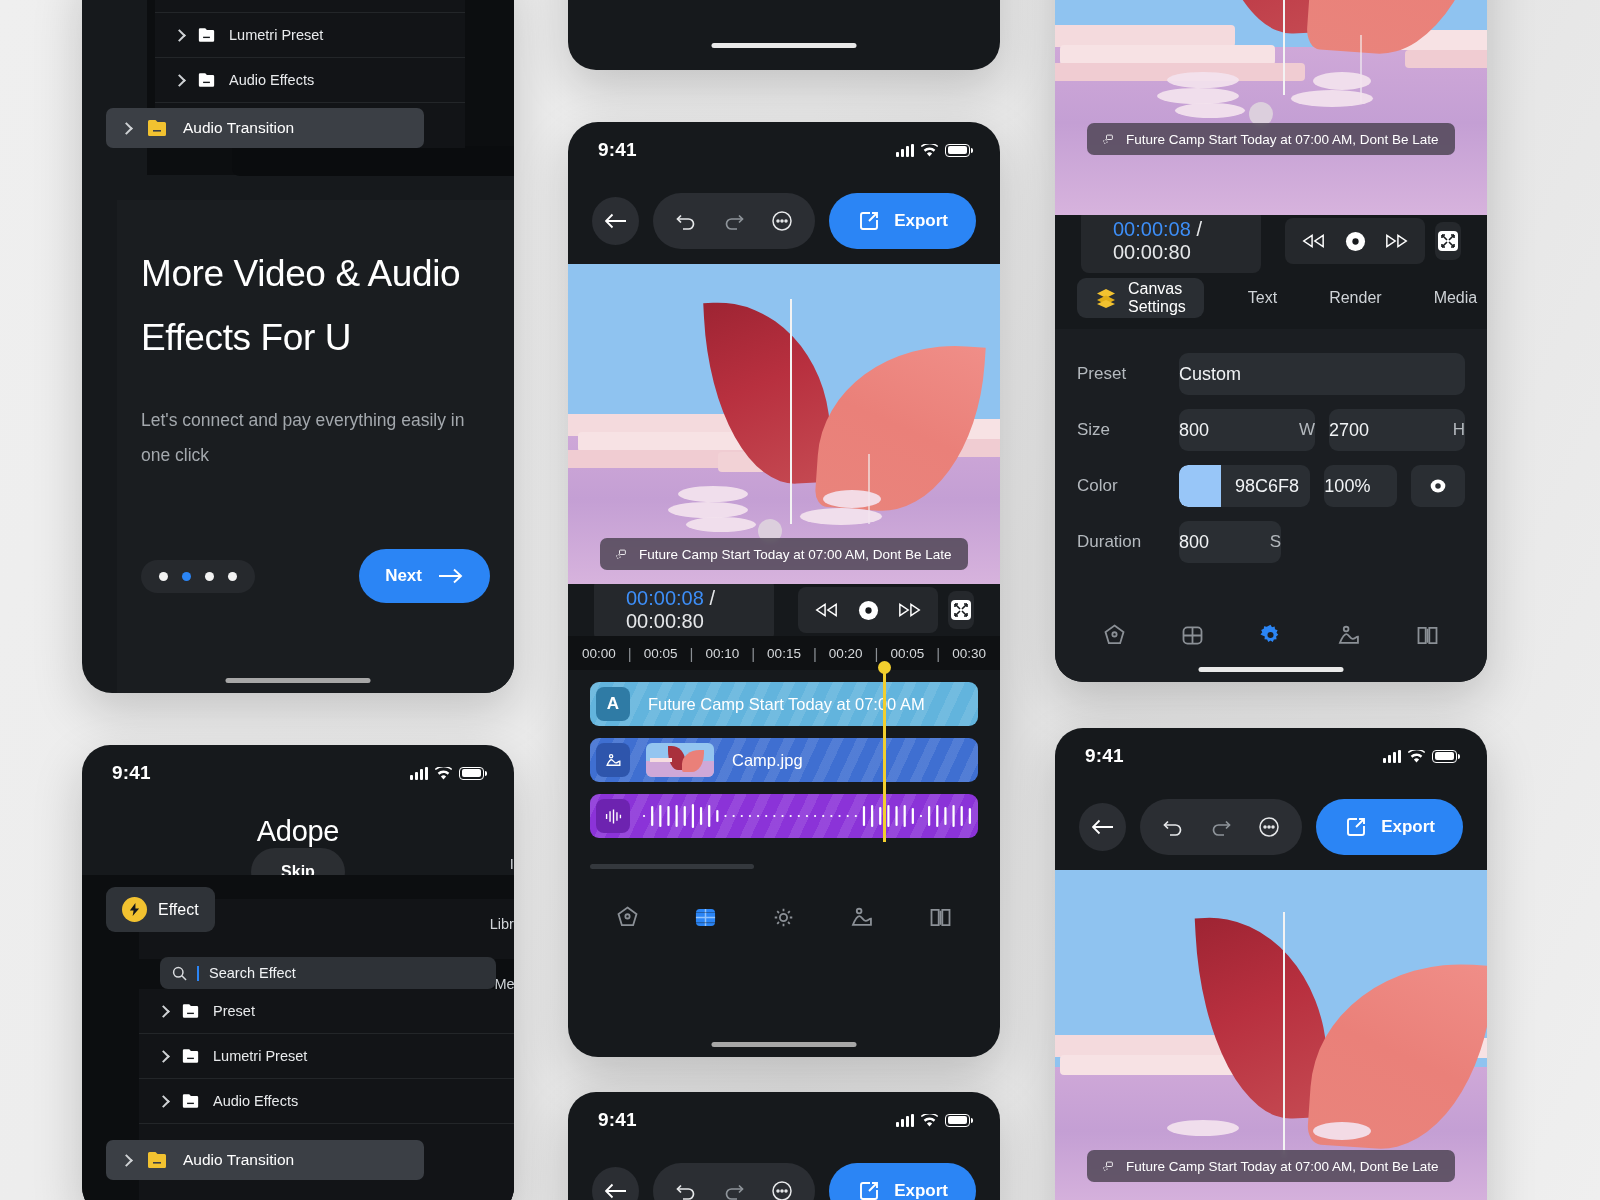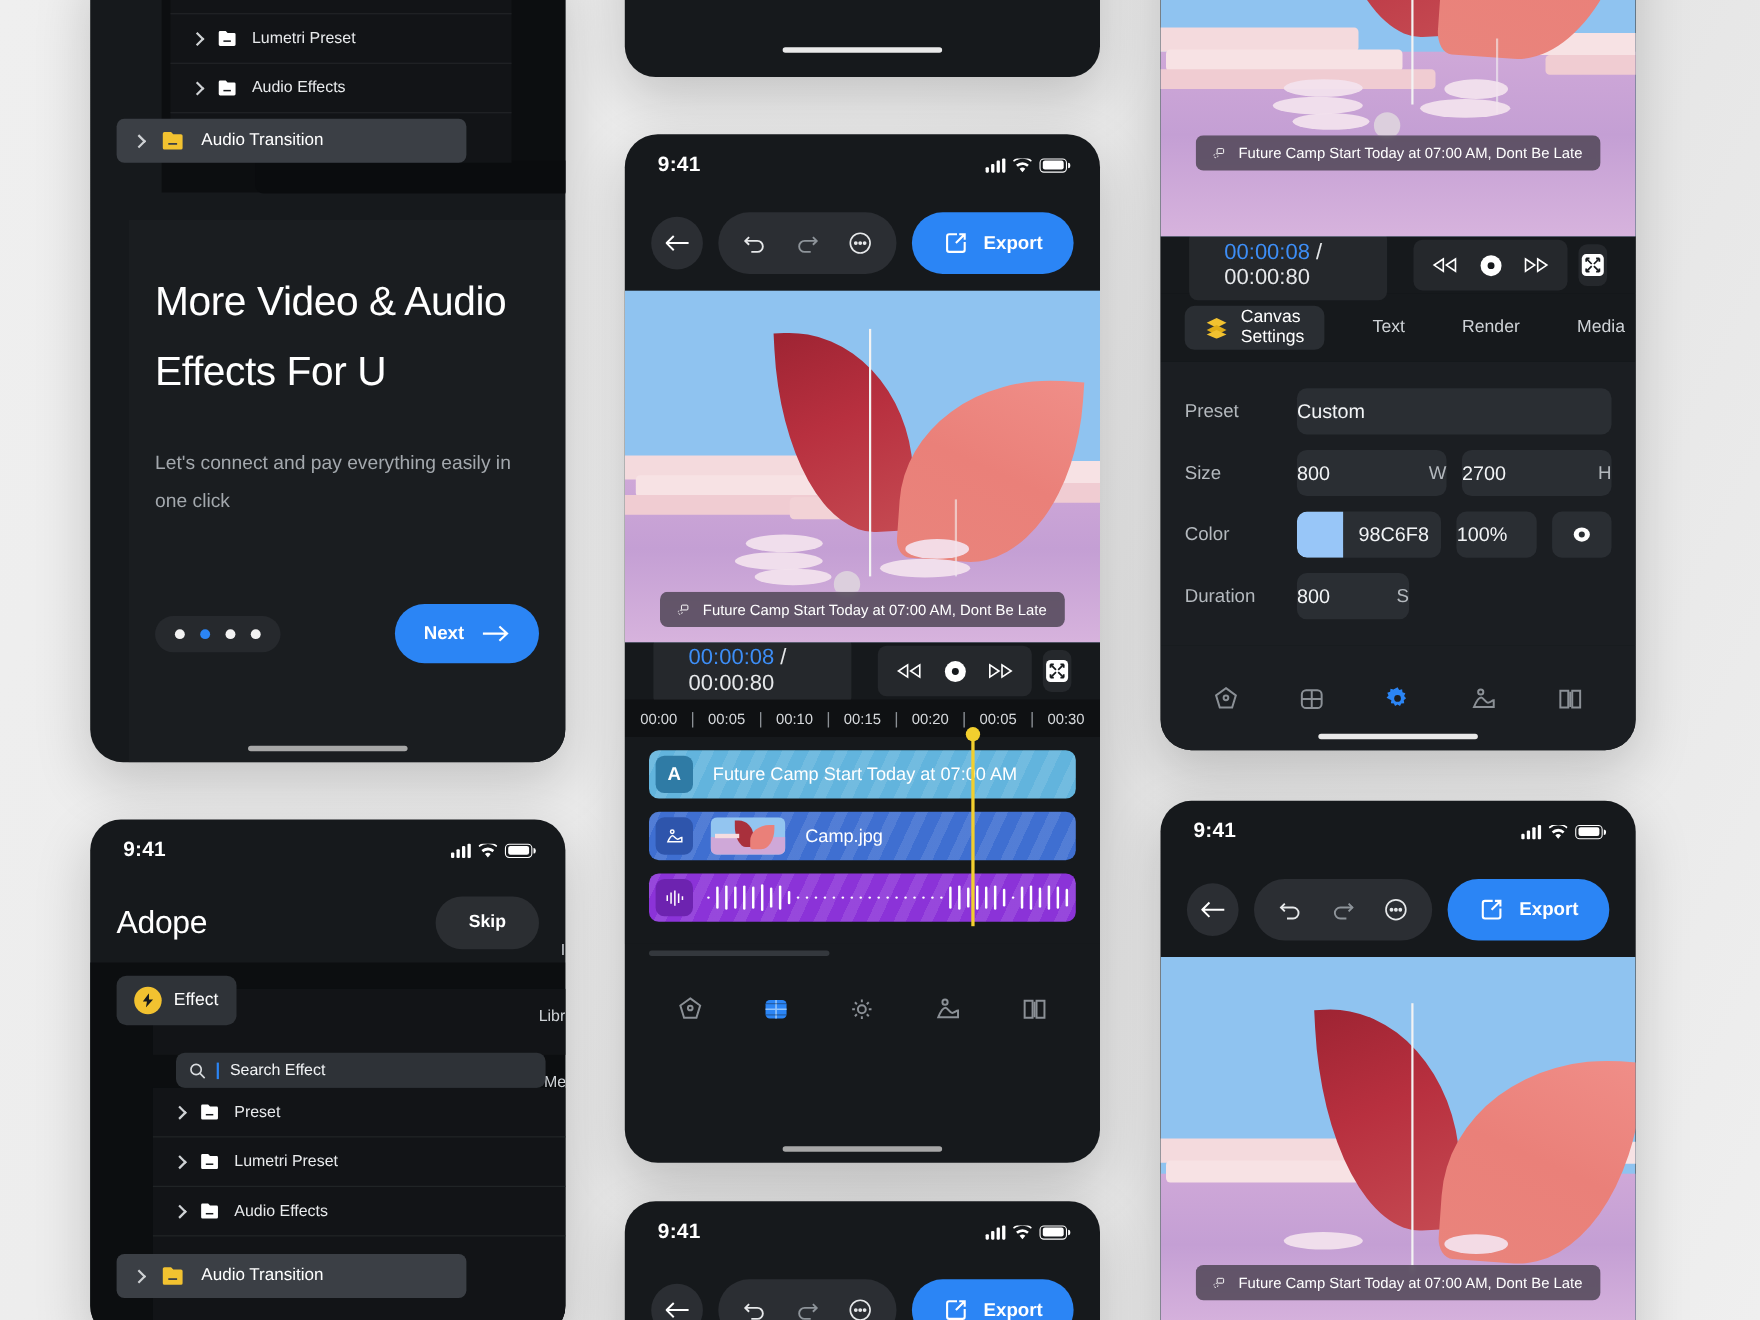--- a/index.html
+++ b/index.html
@@ -64,21 +64,21 @@
      padding:12px 18px; border-radius:20px; }
   .dots i { width:9px;height:9px;border-radius:50%;background:#f2f2f2;display:block; }
   .dots i.on { background:#2b85f5; }
   .next-btn { display:flex; align-items:center; gap:16px; background:#2b85f5;
      color:#fff; font-size:17px; font-weight:700; padding:17px 26px; border-radius:40px;
      border:none; cursor:pointer; }
 
   
   #card-adope { left:82px; top:745px; width:432px; height:470px; border-radius:28px; }
   .adope-head { display:flex; align-items:center; justify-content:space-between;
-     padding:14px 24px 0 24px; }
+     padding:14px 24px 0 24px;flex-direction:column; }
   .adope-title { color:#fff; font-size:29px; letter-spacing:-.3px; }
   .skip-btn { background:#2b2e32; color:#fff; font-size:16px; font-weight:700;
      padding:15px 30px; border-radius:30px; border:none; cursor:pointer; }
   .adope-panelwrap { position:absolute; left:0; right:0; top:130px; bottom:0;
      background:#0c0e10; }
   .eff-chip { position:absolute; left:24px; top:12px; display:flex; align-items:center;
      gap:11px; background:#2f3338; border-radius:9px; padding:10px 16px;
      color:#fff; font-size:16px; z-index:4; }
   .bolt { width:25px;height:25px;border-radius:50%;background:#f2c230;
      display:flex;align-items:center;justify-content:center;flex:none;}

